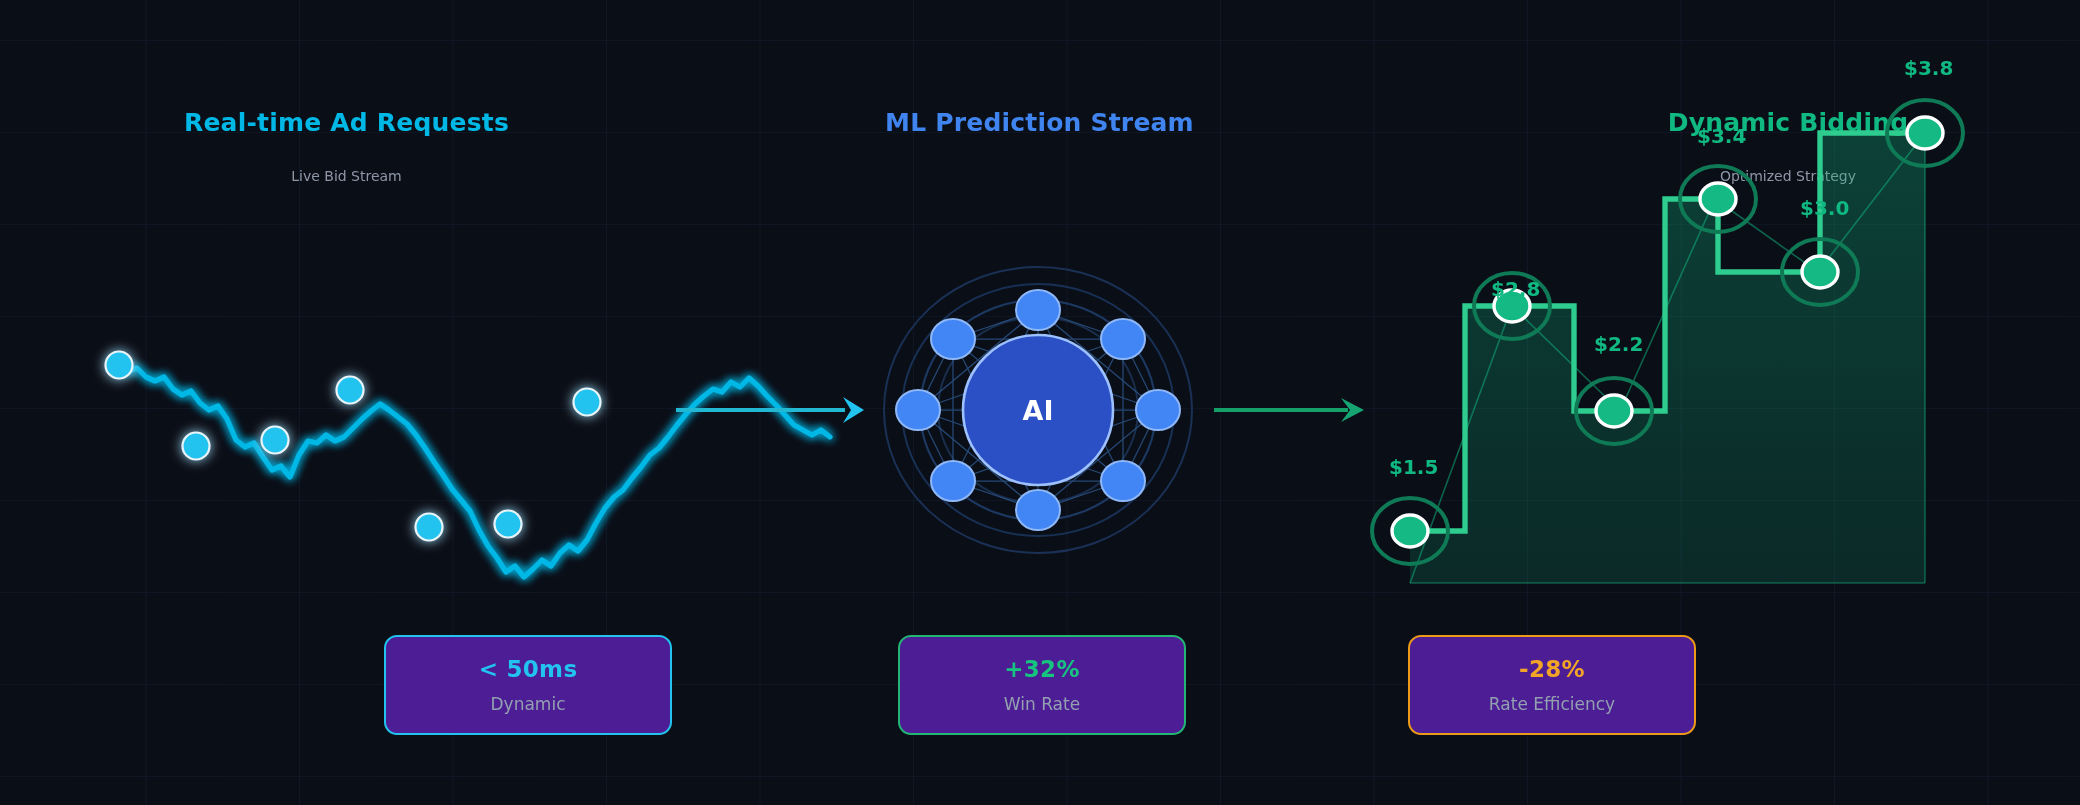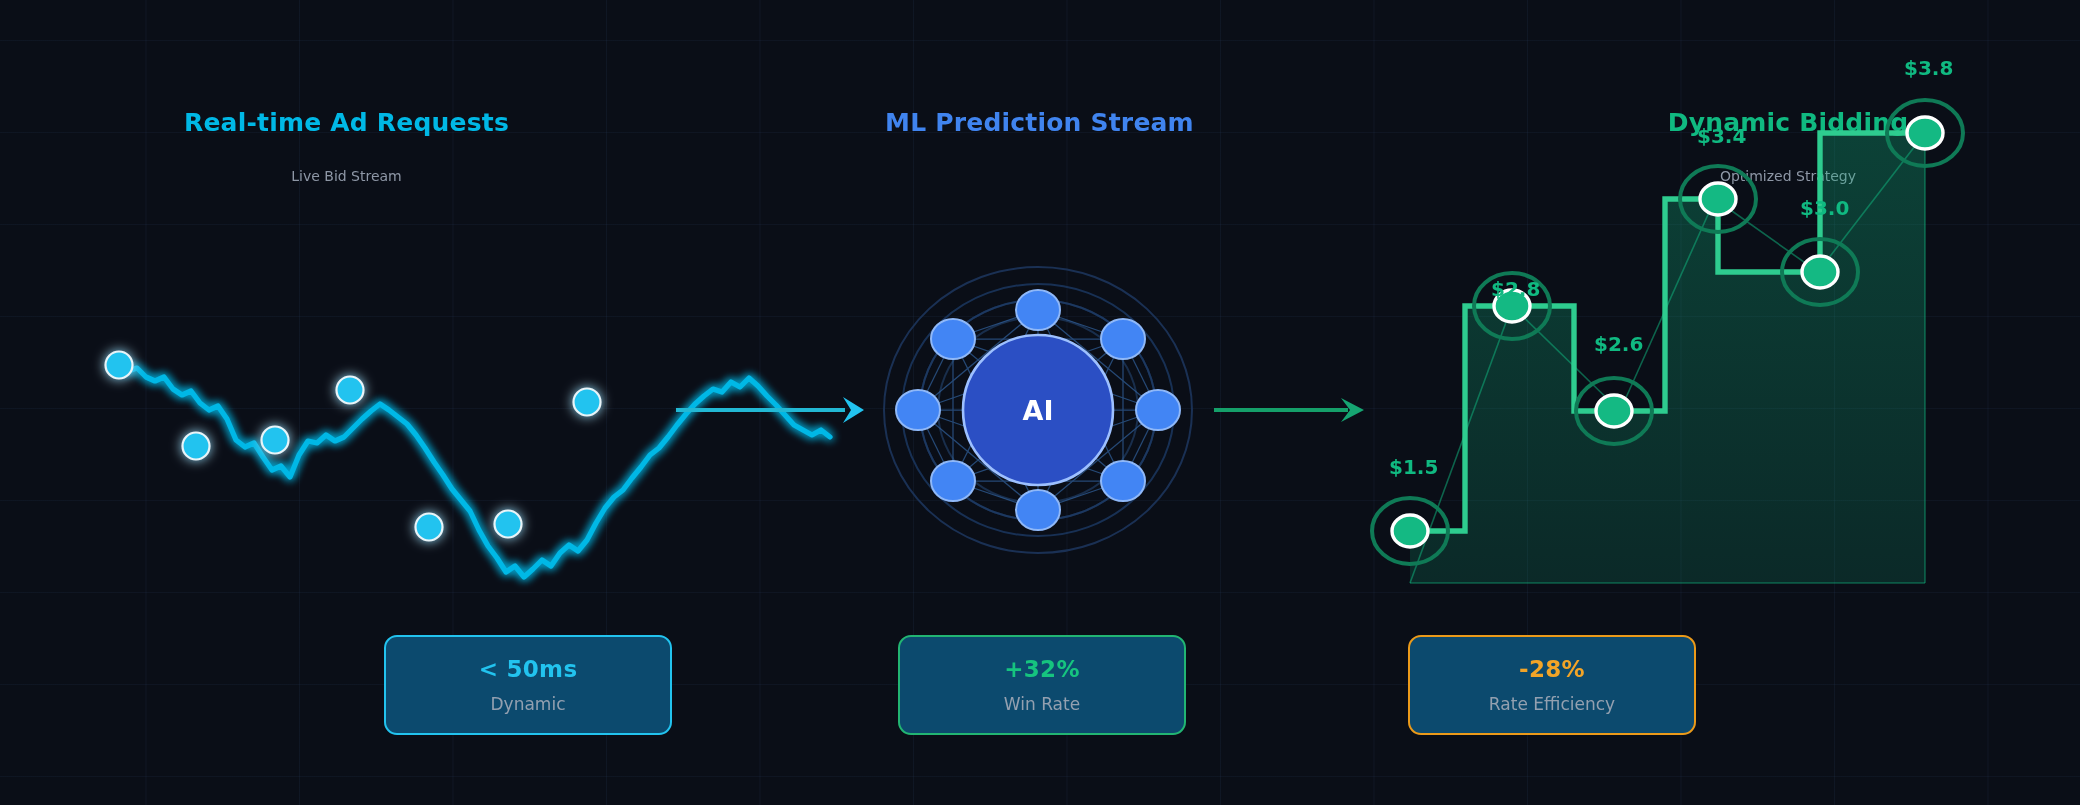--- a/index.html
+++ b/index.html
@@ -73,21 +73,21 @@
     pointer-events: none;
   }
 
   
   .metric-card {
     position: absolute;
     width: 288px;
     height: 100px;
     bottom: 70px;
     border-radius: 13px;
-    background: #0c4a6e;
+    background: #4c1d95;
     border: 2.4px solid #333;
     display: flex;
     flex-direction: column;
     align-items: center;
     justify-content: center;
     box-sizing: border-box;
   }
   .metric-value {
     font-size: 23px;
     font-weight: bold;
@@ -307,21 +307,21 @@
         <g>
           <ellipse cx="1925" cy="133" rx="38" ry="33" fill="none" stroke="#0f7a56" stroke-width="4"></ellipse>
           <ellipse cx="1925" cy="133" rx="18" ry="16" fill="#14b983" stroke="#ffffff" stroke-width="3.4"></ellipse>
         </g>
       </g>
     </g>
   </svg>
 
   <div class="bid-label" style="left:1389px; top:455px;">$1.5</div>
   <div class="bid-label" style="left:1491px; top:229px;margin-top:48px;">$2.8</div>
-  <div class="bid-label" style="left:1594px; top:332px;">$2.6</div>
+  <div class="bid-label" style="left:1594px; top:332px;">$2.2</div>
   <div class="bid-label" style="left:1697px; top:124px;">$3.4</div>
   <div class="bid-label" style="left:1800px; top:196px;">$3.0</div>
   <div class="bid-label" style="left:1904px; top:56px;">$3.8</div>
 
   <div class="metric-card" id="card-latency">
     <div class="metric-value">&lt; 50ms</div>
     <div class="metric-label">Dynamic</div>
   </div>
 
   <div class="metric-card" id="card-winrate">

